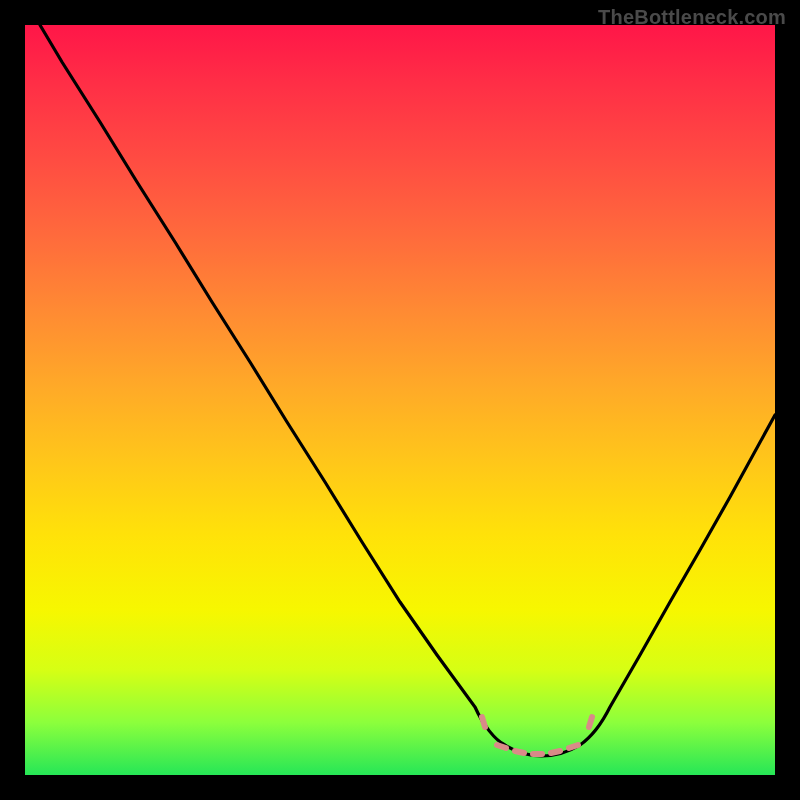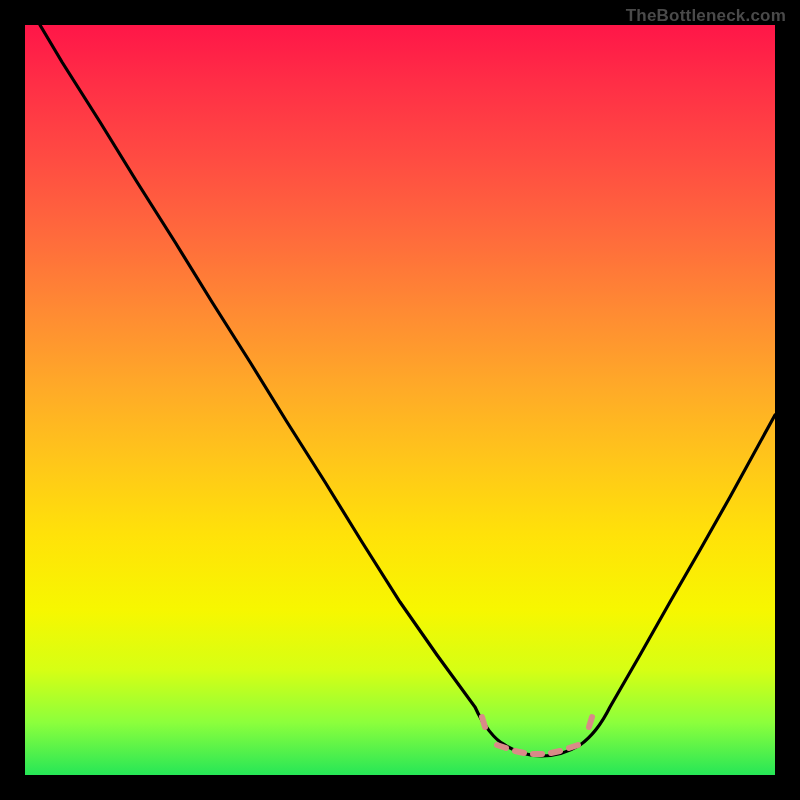--- a/index.html
+++ b/index.html
@@ -8,21 +8,21 @@
     width: 800px;
     height: 800px;
     background: #000;
     position: relative;
   }
   .watermark {
     position: absolute;
     top: 6px;
     right: 14px;
     font-family: Arial, Helvetica, sans-serif;
-    font-size: 17px;
+    font-size: 20px;
     font-weight: 600;
     color: #4a4a4a;
     letter-spacing: 0.2px;
   }
   .plot-area {
     position: absolute;
     left: 25px;
     top: 25px;
     width: 750px;
     height: 750px;

